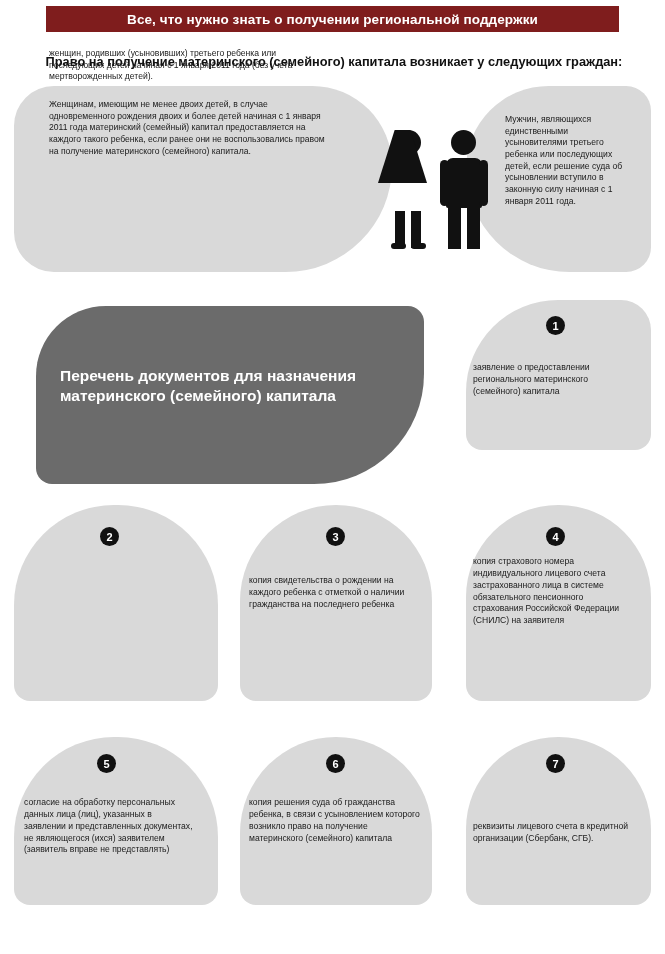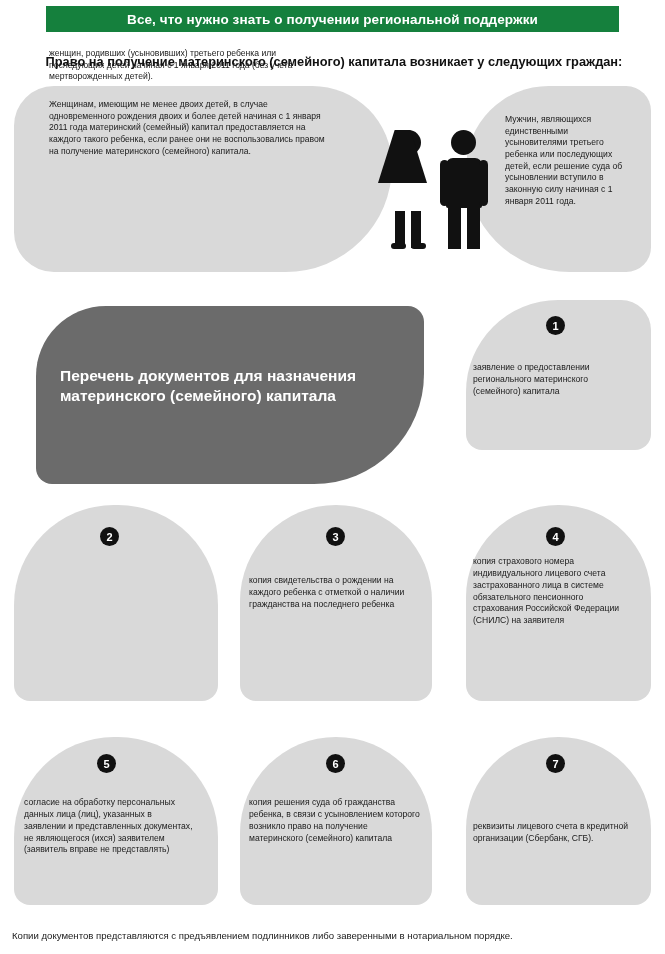--- a/index.html
+++ b/index.html
@@ -21,21 +21,21 @@
     height: 954px;
   }
 
   
   .header-bar {
     position: absolute;
     left: 46px;
     top: 6px;
     width: 573px;
     height: 26px;
-    background: #15803d;
+    background: #7f1d1d;
     color: #ffffff;
     display: flex;
     align-items: center;
     justify-content: center;
     font-size: 13.5px;
     font-weight: bold;
     letter-spacing: 0.1px;
   }
 
   .subtitle {
@@ -323,15 +323,14 @@
   <div class="card-text text5">согласие на обработку персональных данных лица (лиц), указанных в заявлении и представленных документах, не являющегося (ихся) заявителем (заявитель вправе не представлять)</div>
 
   <div class="card card6"></div>
   <div class="badge badge6">6</div>
   <div class="card-text text6">копия решения суда об гражданства ребенка, в связи с усыновлением которого возникло право на получение материнского (семейного) капитала</div>
 
   <div class="card card7"></div>
   <div class="badge badge7">7</div>
   <div class="card-text text7">реквизиты лицевого счета в кредитной организации (Сбербанк, СГБ).</div>
 
-  <div class="footer-note">Копии документов представляются с предъявлением подлинников либо заверенными в нотариальном порядке.</div>
 
 </div>
 
 </body></html>

